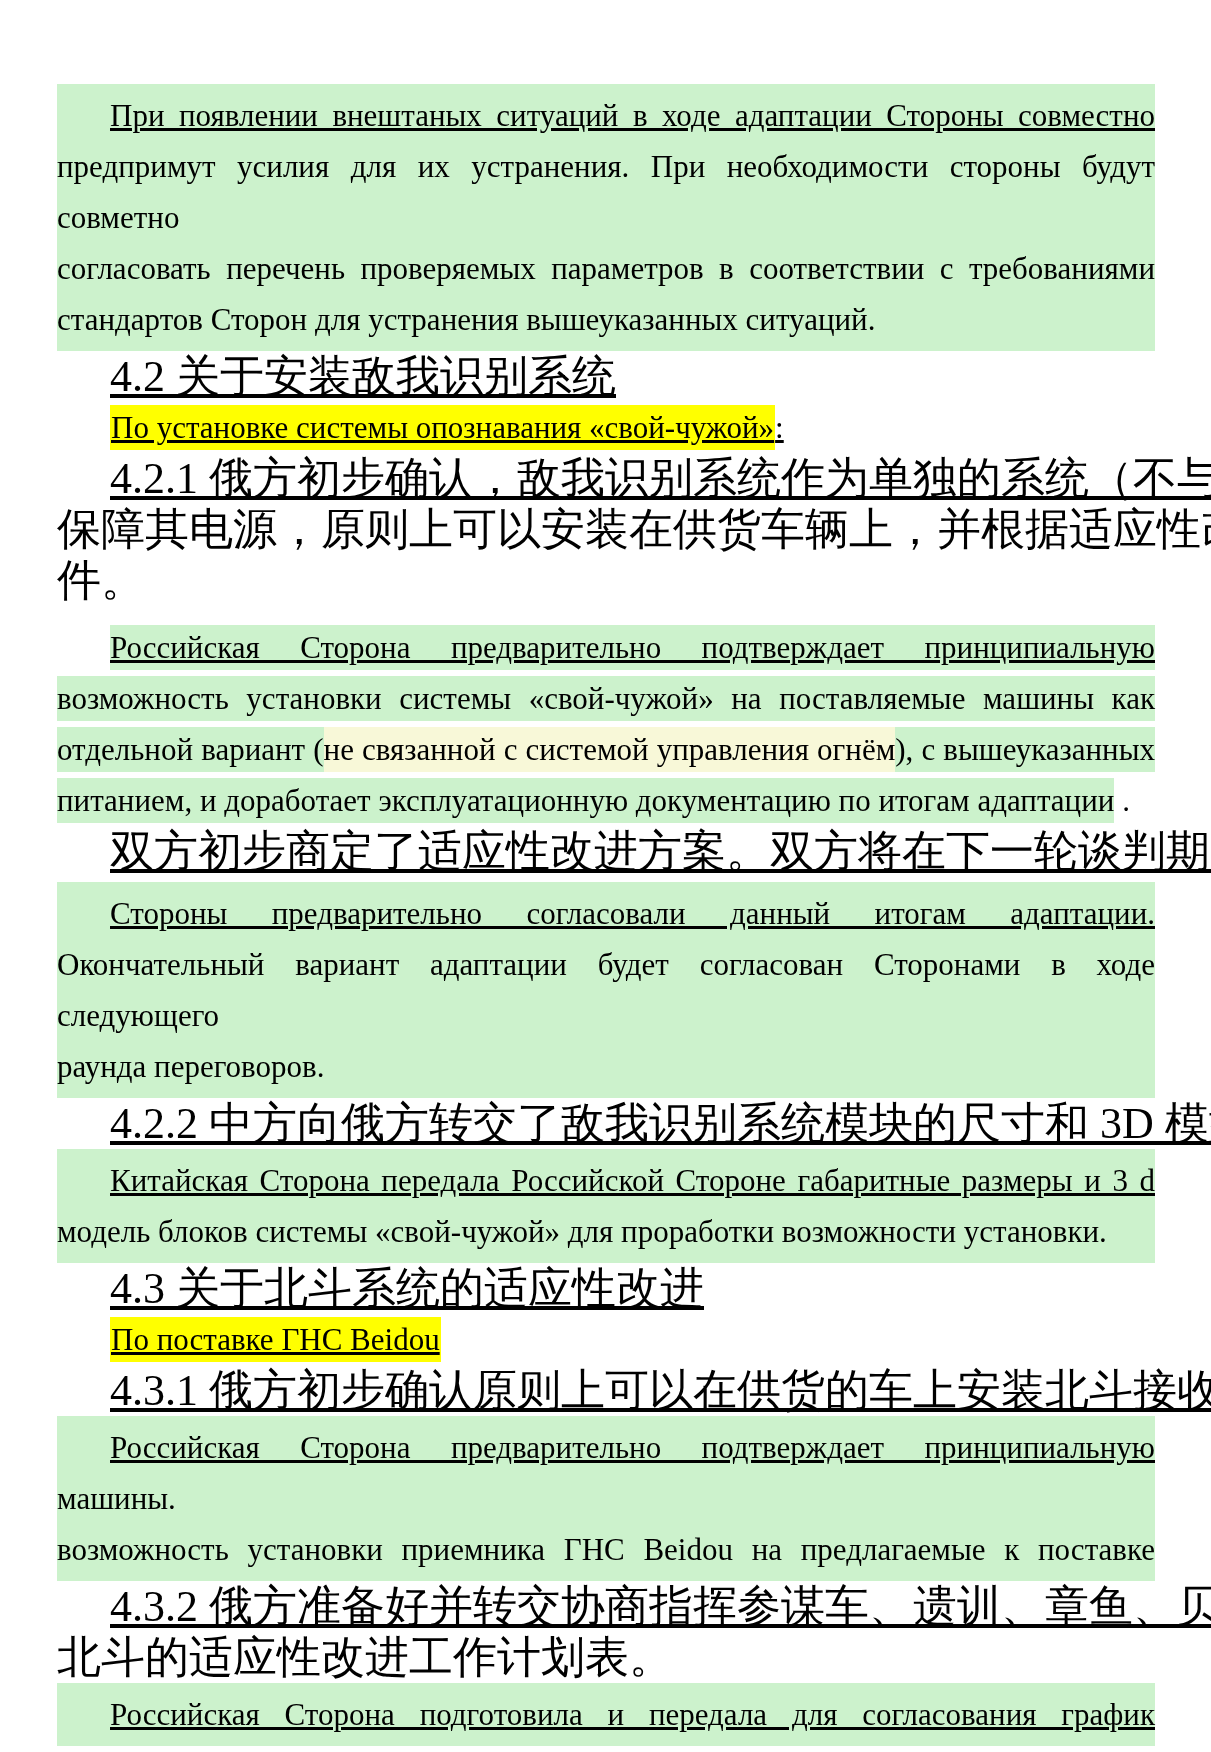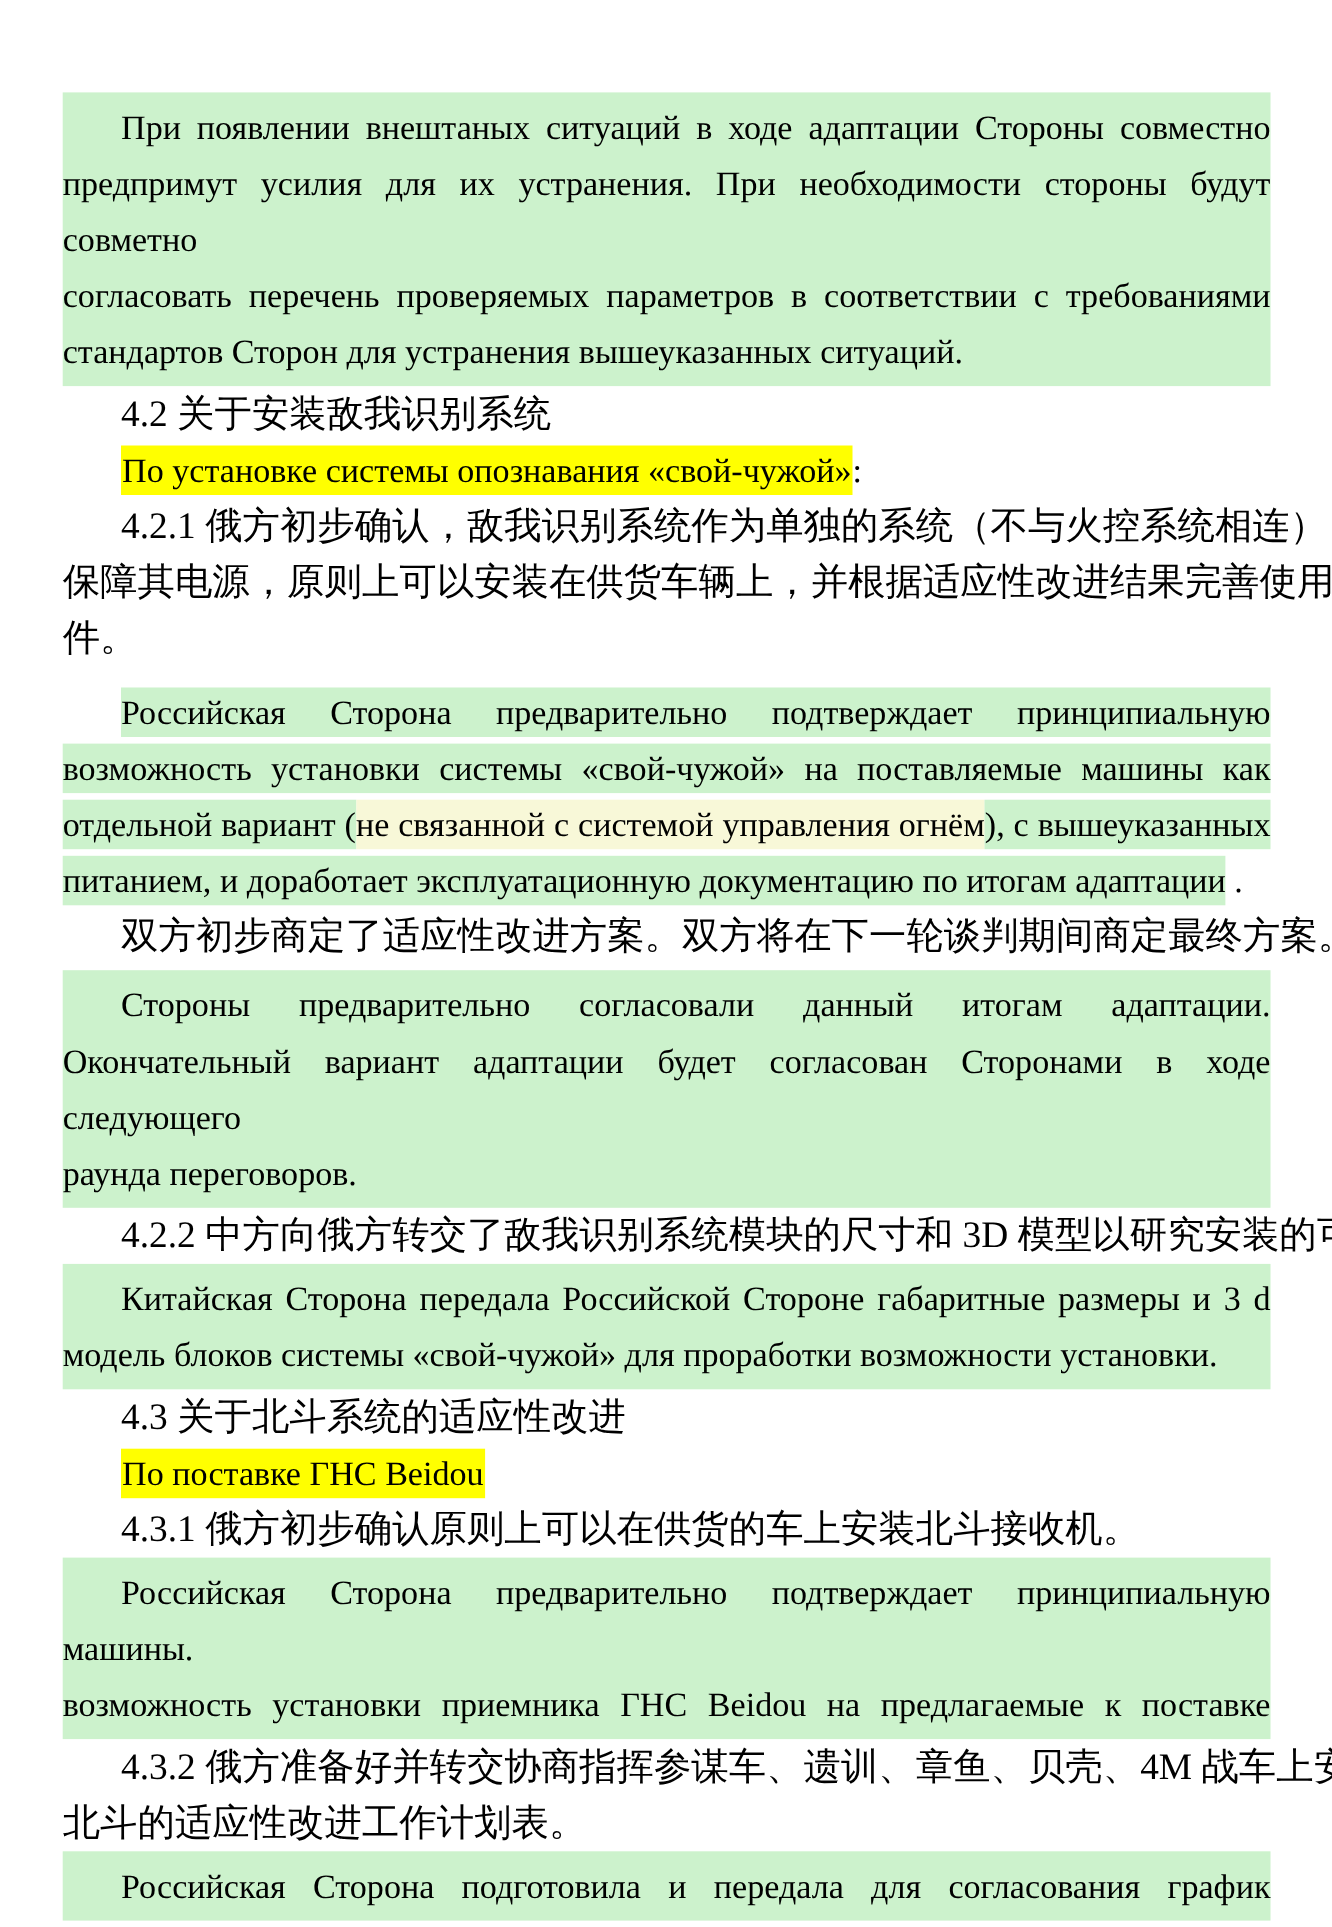--- a/index.html
+++ b/index.html
@@ -8,22 +8,22 @@
     font-family:"Liberation Serif","DejaVu Serif",serif;
     overflow:hidden;
   }
   .page{padding:84px 56px 0 57px;box-sizing:border-box;}
   .block{margin:0;}
   .block-green{background:var(--green);padding:6px 0;}
   .line{
     font-size:31px;line-height:51px;min-height:51px;
     white-space:normal;
   }
-  .line.zh{font-size:34px;white-space:nowrap;overflow:visible;}
-  .line.indent{text-indent:53px;}
+  .line.zh{font-size:44px;white-space:nowrap;overflow:visible;}
+  .line.indent{text-indent:53px;text-decoration:underline;}
   .line.justify{text-align:justify;text-align-last:justify;}
   .hl-green{background:var(--green);padding:5px 0;}
   .hl-pale{background:var(--pale_yellow);padding:5px 0;}
   .hl-yellow{background:var(--yellow);padding:5px 1px;}
   [data-name="para-4-2-1-ru"]{margin-top:16px;}
   [data-name="para-agree-ru"]{margin-top:5px;}
 </style>
 </head>
 <body>
 

